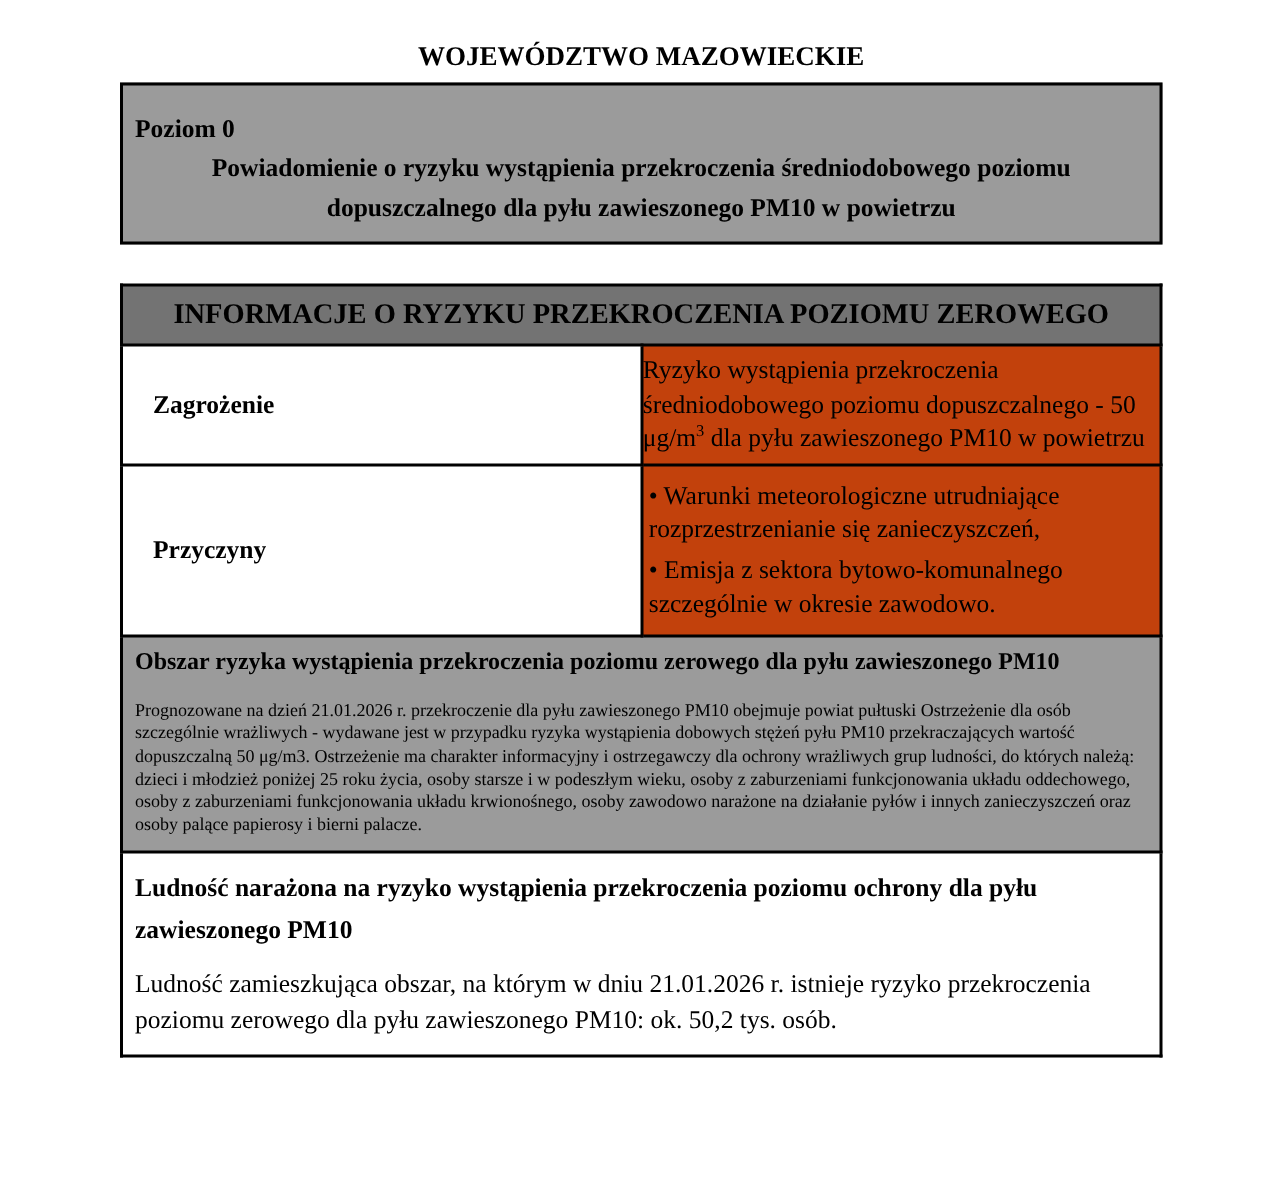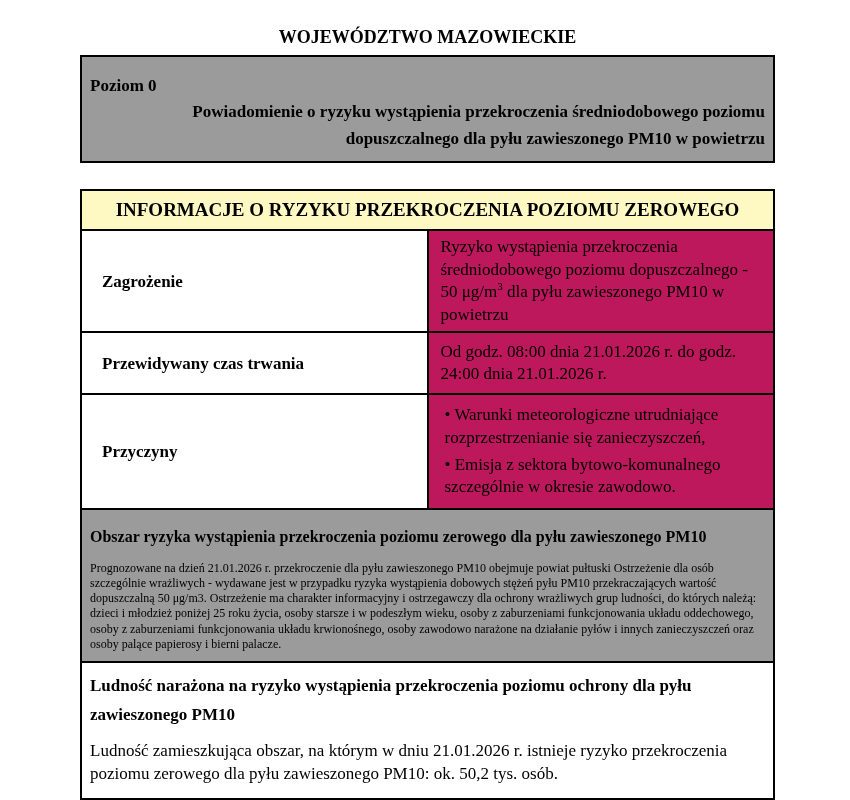--- a/index.html
+++ b/index.html
@@ -28,63 +28,63 @@
     background: #9b9b9b;
     border: 2px solid #000000;
     box-sizing: border-box;
     padding: 16px 8px 9px 8px;
     font-weight: bold;
     font-size: 17px;
     line-height: 1.55;
     margin-bottom: 26px;
   }
   .alert-level { text-align: left; }
-  .alert-message { text-align: right; }
+  .alert-message { text-align: center; }
 
   table.info-table {
     border-collapse: collapse;
     width: 100%;
     table-layout: fixed;
   }
   table.info-table th,
   table.info-table td {
     border: 2px solid #000000;
     box-sizing: border-box;
   }
   th.table-header {
     font-size: 19px;
     font-weight: bold;
     text-align: center;
     padding: 8px 6px;
-    background: #fef9c3;
+    background: #737373;
   }
   td.cell-label {
     width: 220px;
     font-weight: bold;
     font-size: 17px;
     padding: 5px 20px;
     vertical-align: middle;
     line-height: 1.5;
     background: #ffffff;
   }
   td.cell-value {
     font-size: 17px;
-    padding: 5px 12px;
+    padding: 5px 0;
     vertical-align: middle;
     line-height: 1.33;
-    background: #be185d;
+    background: #c2410c;
   }
   tr.row-zagrozenie td { height: 79px; }
   tr.row-czas td { height: 62px; }
   tr.row-przyczyny td { height: 90px; }
   td.cell-value sup { font-size: 11px; line-height: 0; }
 
   td.section-gray {
     background: #9b9b9b;
-    padding: 17px 8px 9px 8px;
+    padding: 7px 8px 9px 8px;
     vertical-align: top;
   }
   td.section-white {
     background: #ffffff;
     padding: 9px 8px 12px 8px;
     vertical-align: top;
   }
   .section-heading {
     font-weight: bold;
     font-size: 16px;
@@ -125,24 +125,20 @@
         <th class="table-header" colspan="2">INFORMACJE O RYZYKU PRZEKROCZENIA POZIOMU ZEROWEGO</th>
       </tr>
 
       <tr class="row-zagrozenie">
         <td class="cell-label">Zagrożenie</td>
         <td class="cell-value">
           <span>Ryzyko wystąpienia przekroczenia średniodobowego poziomu dopuszczalnego - 50 μg/m</span><sup>3</sup><span> dla pyłu zawieszonego PM10 w powietrzu</span>
         </td>
       </tr>
 
-      <tr class="row-czas">
-        <td class="cell-label">Przewidywany czas trwania</td>
-        <td class="cell-value">Od godz. 08:00 dnia 21.01.2026 r. do godz. 24:00 dnia 21.01.2026 r.</td>
-      </tr>
 
       <tr class="row-przyczyny">
         <td class="cell-label">Przyczyny</td>
         <td class="cell-value">
           <div class="bullet-line">• Warunki meteorologiczne utrudniające rozprzestrzenianie się zanieczyszczeń,</div>
           <div class="bullet-line">• Emisja z sektora bytowo-komunalnego szczególnie w okresie zawodowo.</div>
         </td>
       </tr>
 
       <tr>

